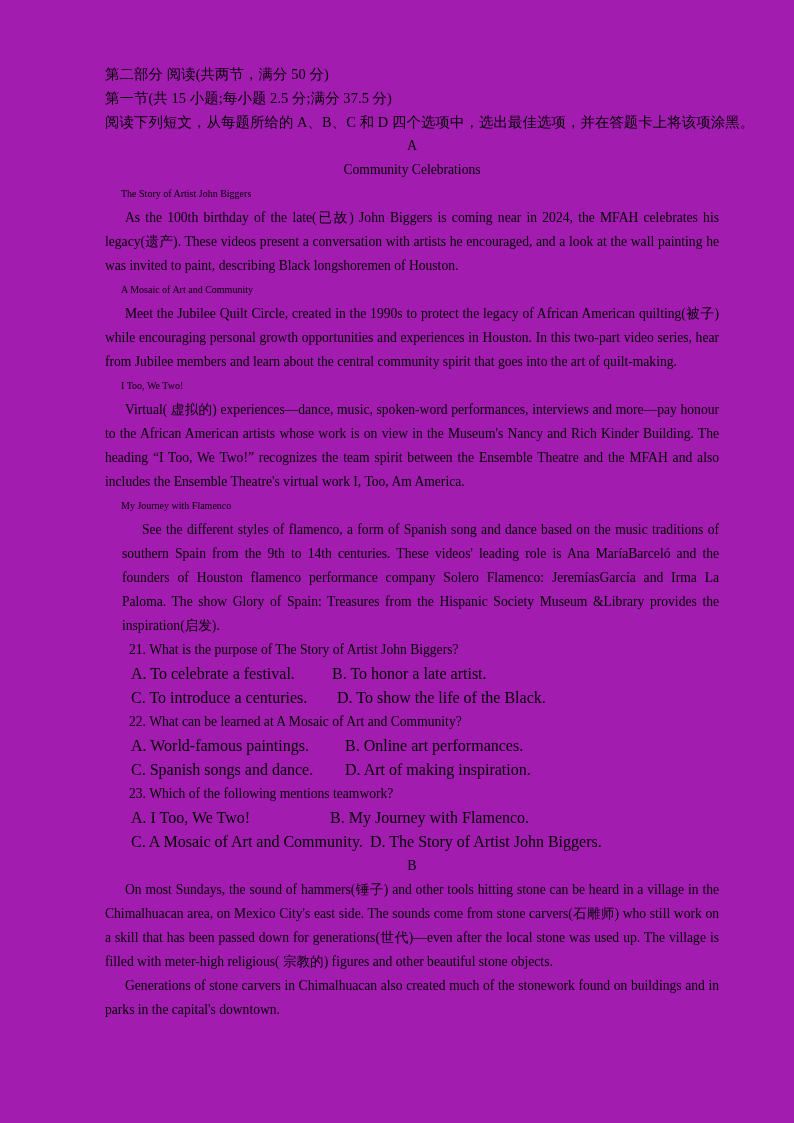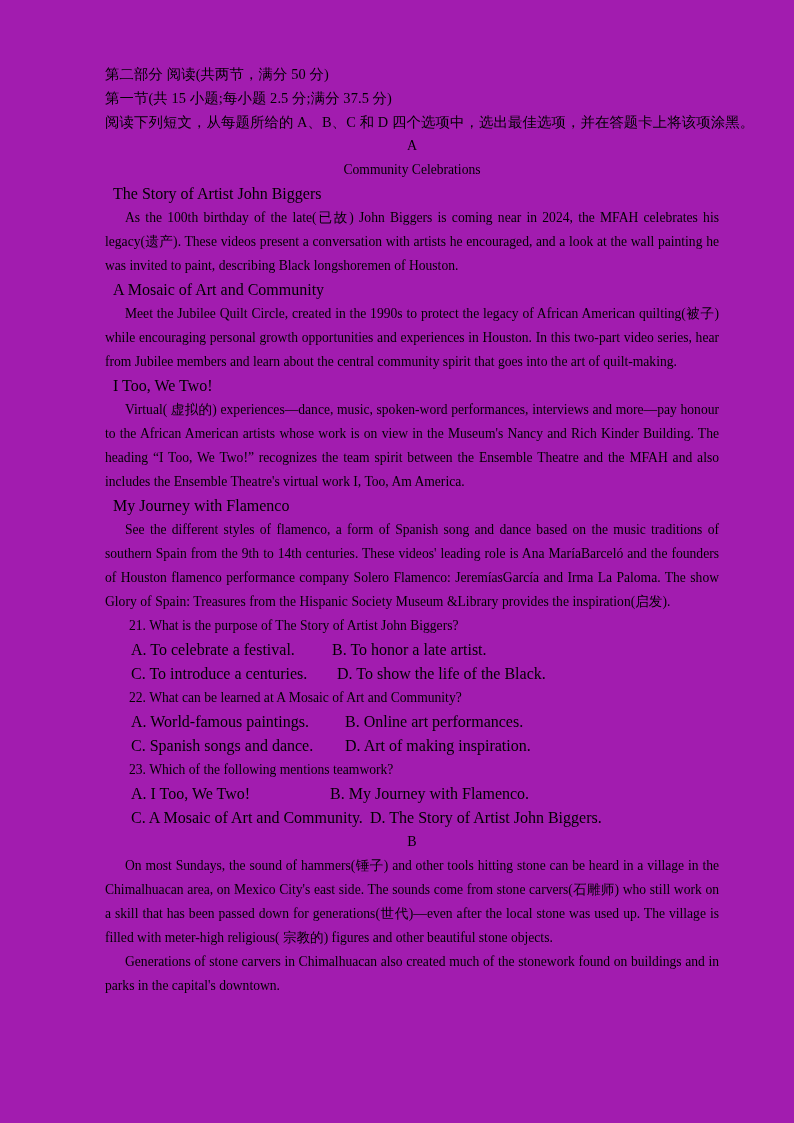--- a/index.html
+++ b/index.html
@@ -40,36 +40,37 @@
   .center {
     text-align: center;
     font-size: 13.6px;
     line-height: 24px;
   }
   .center.letter {
     font-size: 14px;
   }
 
   .sub-head {
-    font-size: 16px;
+    font-size: 10px;
     line-height: 24px;
-    margin-left: 8px;
+    margin-left: 16px;
   }
 
   .para {
     font-size: 13.6px;
     line-height: 24px;
     text-align: justify;
     text-align-last: left;
     text-justify: inter-word;
     text-indent: 20px;
     margin: 0;
   }
   .para.tight {
     word-spacing: 0.2px;
+    margin-left: 17px;
   }
 
   .q-line {
     font-size: 13.6px;
     line-height: 24px;
     margin-left: 24px;
     white-space: nowrap;
   }
 
   .opt-row {

